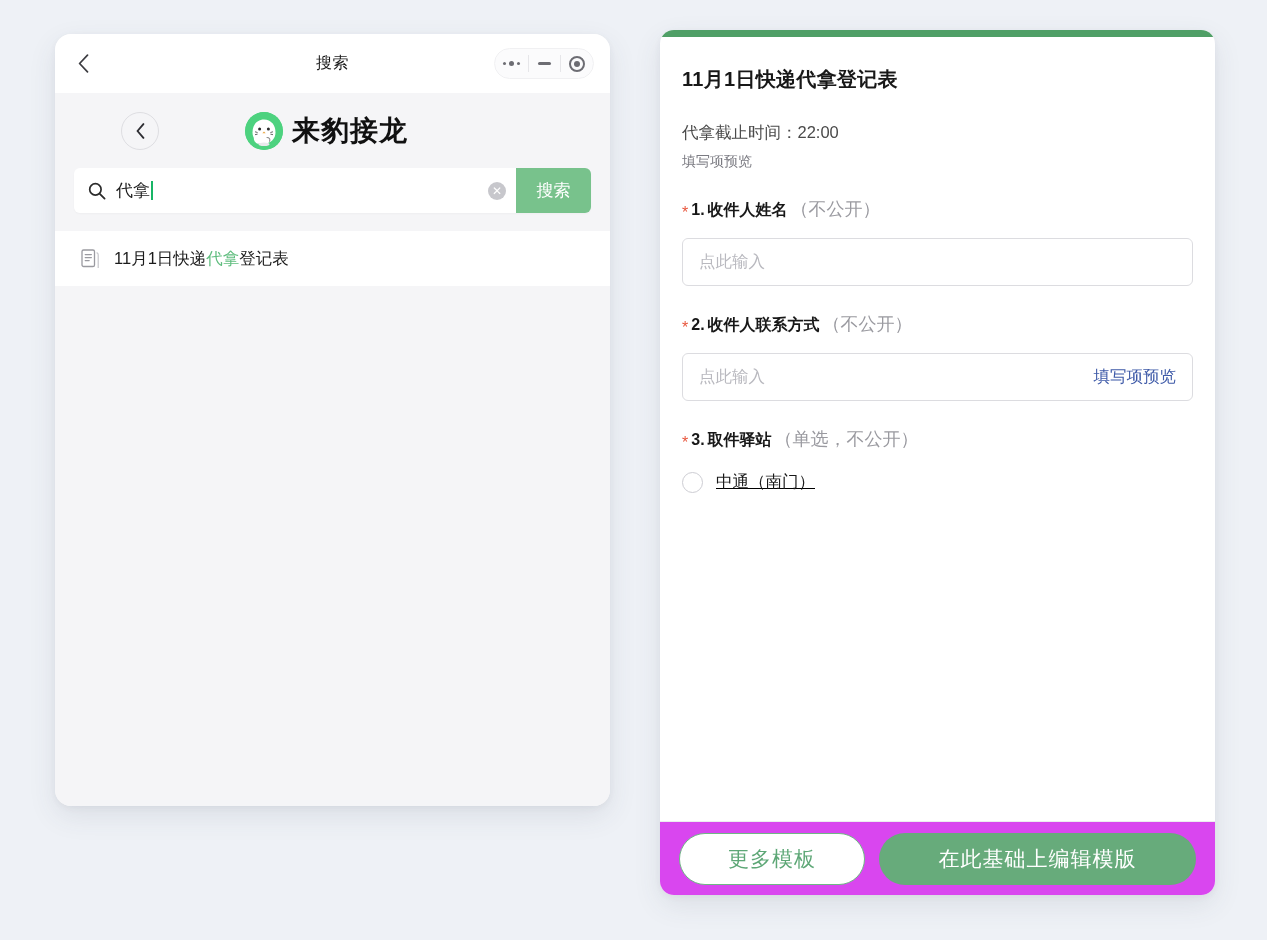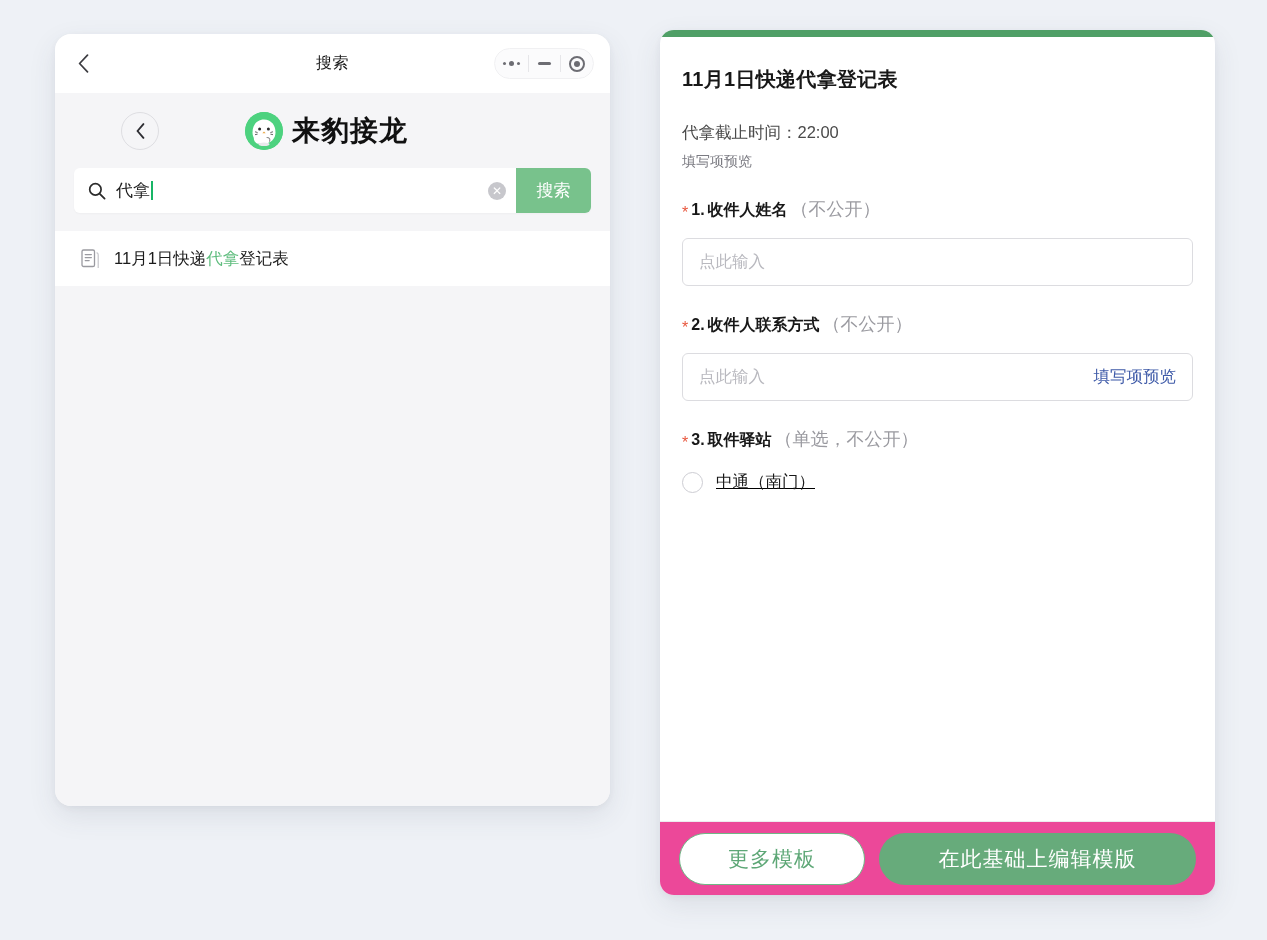--- a/index.html
+++ b/index.html
@@ -386,21 +386,21 @@
   .radio-text {
     font-size: 16.5px;
     color: #181818;
   }
 
   
   .rc-footer {
     flex: 0 0 auto;
     height: 74px;
     border-top: 1px solid #ececef;
-    background: #ec4899;
+    background: #d946ef;
     display: flex;
     align-items: center;
     gap: 14px;
     padding: 6px 19px;
   }
   .btn-outline {
     width: 186px;
     height: 52px;
     border-radius: 26px;
     border: 1.5px solid #6fb785;

